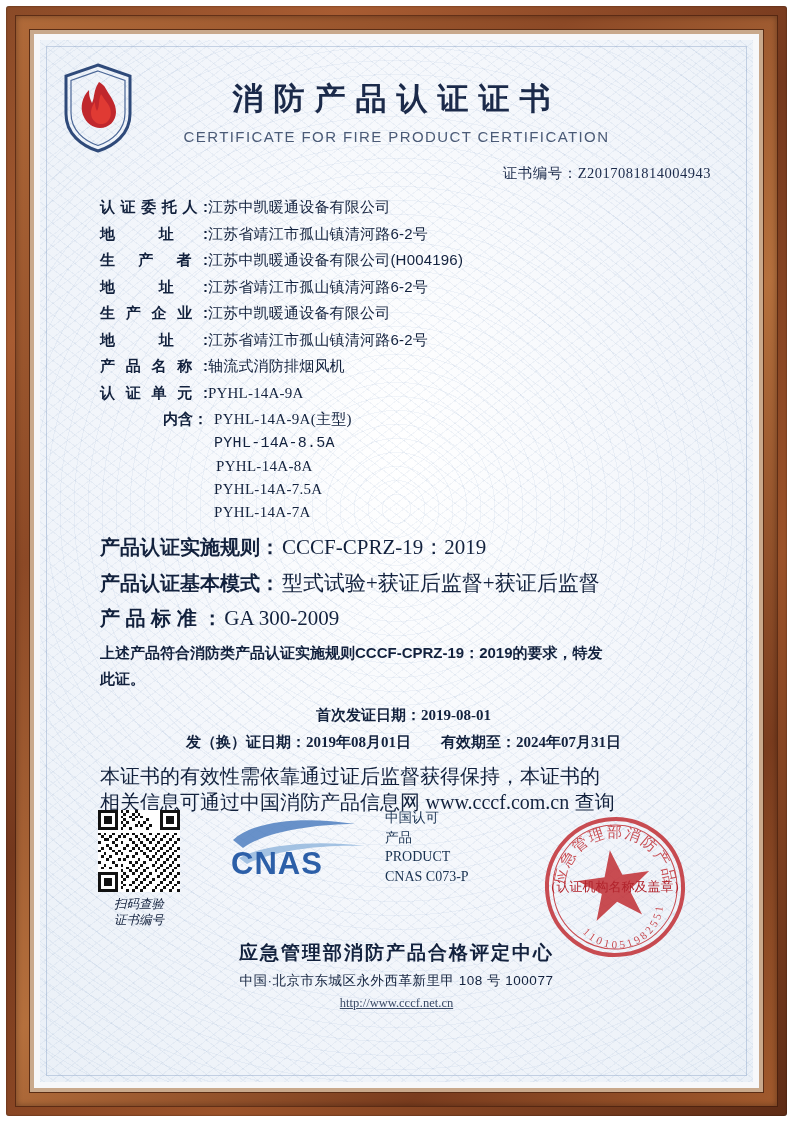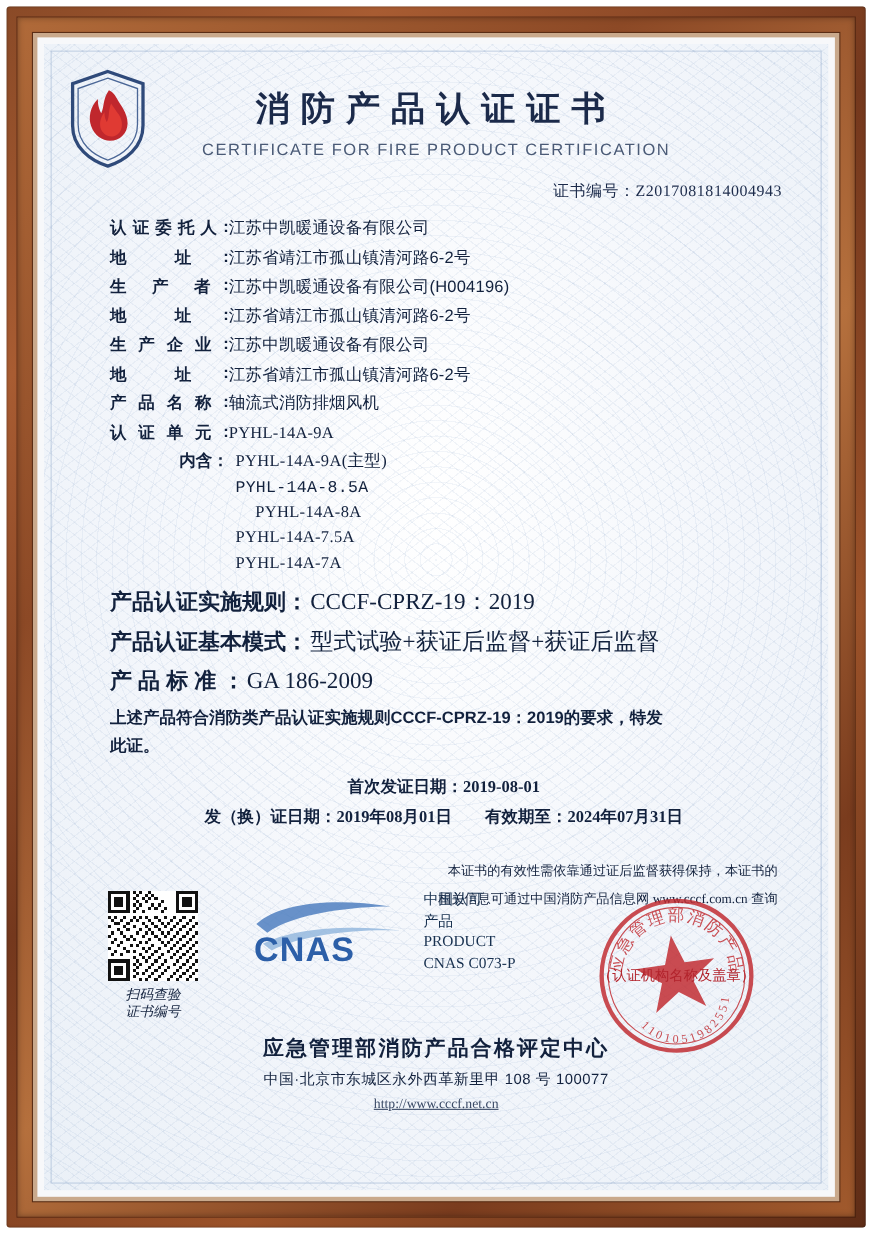--- a/index.html
+++ b/index.html
@@ -117,23 +117,23 @@
   }
   .date-first .v{font-family:"Liberation Serif", serif;}
   .date-line{
     display:flex;justify-content:center;gap:30px;margin-top:8px;
     font-family:"Liberation Sans", sans-serif;font-weight:700;
     font-size:15px;color:#12213d;
   }
   .date-line .v{font-family:"Liberation Serif", serif;}
 
   .notice{
-    text-align:right;margin-top:26px;
+    text-align:left;margin-top:11px;
     font-family:"Liberation Sans", sans-serif;
-    font-size:12px;color:#12213d;line-height:26px;
+    font-size:20px;color:#12213d;line-height:26px;
   }
   .notice .url{font-family:"Liberation Serif", serif;}
 
   
   .band{
     position:absolute;left:0;right:0;top:760px;height:140px;
   }
   .qr{position:absolute;left:58px;top:10px;width:82px;height:82px;}
   .qr-cap{
     position:absolute;left:46px;top:96px;width:106px;text-align:center;
@@ -292,42 +292,42 @@
       <div class="row sub">
         <div class="sub-lbl">内含：</div>
         <div class="model" style="margin-left:6px;">PYHL-14A-9A(主型)</div>
       </div>
       <div class="model-row" style="margin-bottom:6px;">
         <div class="sub-ind"></div>
         <div class="model" style="margin-left:6px;font-family:Liberation Mono, monospace;">PYHL-14A-8.5A</div>
       </div>
       <div class="model-row" style="margin-bottom:6px;">
         <div class="sub-ind"></div>
-        <div class="model" style="margin-left:24px;">PYHL-14A-8A</div>
+        <div class="model" style="margin-left:8px;">PYHL-14A-8A</div>
       </div>
       <div class="model-row" style="margin-bottom:6px;">
         <div class="sub-ind"></div>
         <div class="model" style="margin-left:6px;">PYHL-14A-7.5A</div>
       </div>
       <div class="model-row" style="margin-bottom:12px;">
         <div class="sub-ind"></div>
         <div class="model" style="margin-left:6px;">PYHL-14A-7A</div>
       </div>
 
       <div class="rule-row">
         <div class="rule-lbl">产品认证实施规则：</div>
         <div class="rule-val">CCCF-CPRZ-19：2019</div>
       </div>
       <div class="rule-row">
         <div class="rule-lbl">产品认证基本模式：</div>
         <div class="rule-val">型式试验+获证后监督+获证后监督</div>
       </div>
       <div class="rule-row">
         <div class="rule-lbl">产 品 标 准 ：</div>
-        <div class="rule-val">GA 186-2009</div>
+        <div class="rule-val">GA 300-2009</div>
       </div>
 
       <div class="para">上述产品符合消防类产品认证实施规则CCCF-CPRZ-19：2019的要求，特发</div>
       <div class="para" style="margin-top:0;">此证。</div>
 
       <div class="date-first">
         <span>首次发证日期：</span><span class="v">2019-08-01</span>
       </div>
 
       <div class="date-line">

